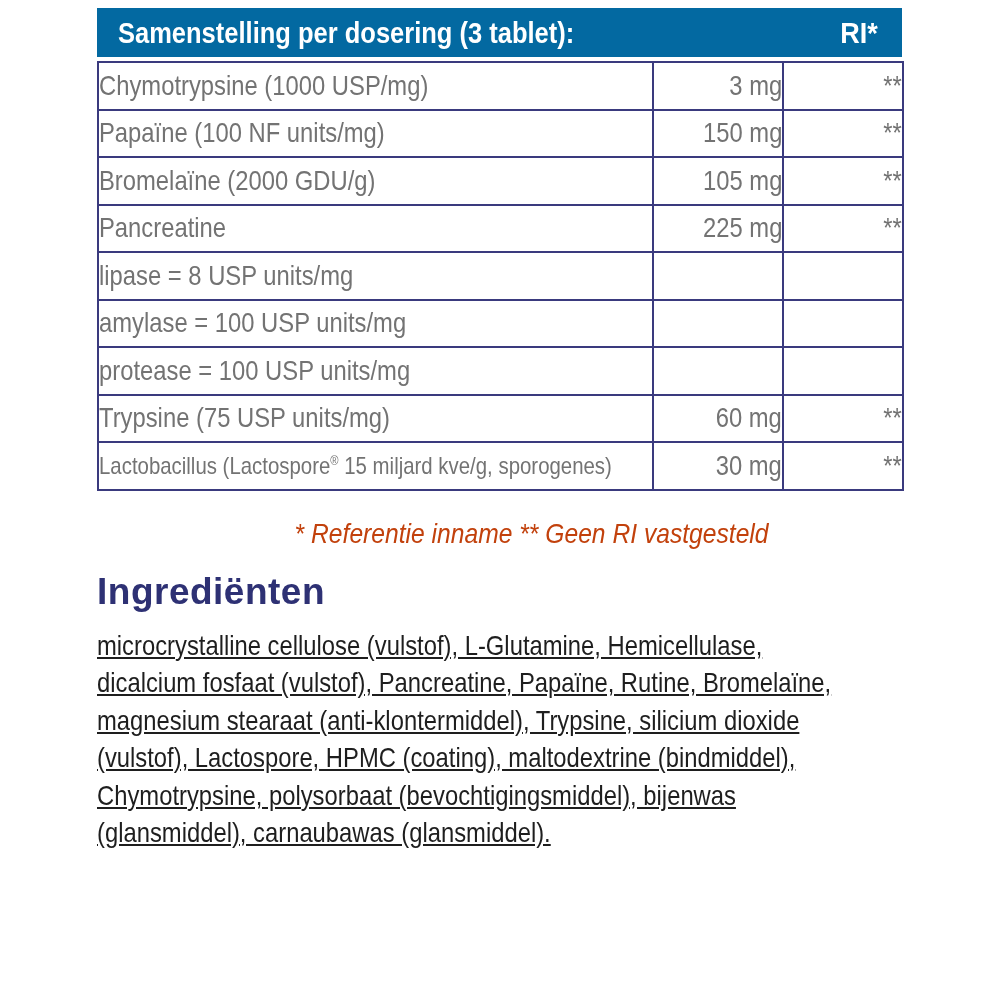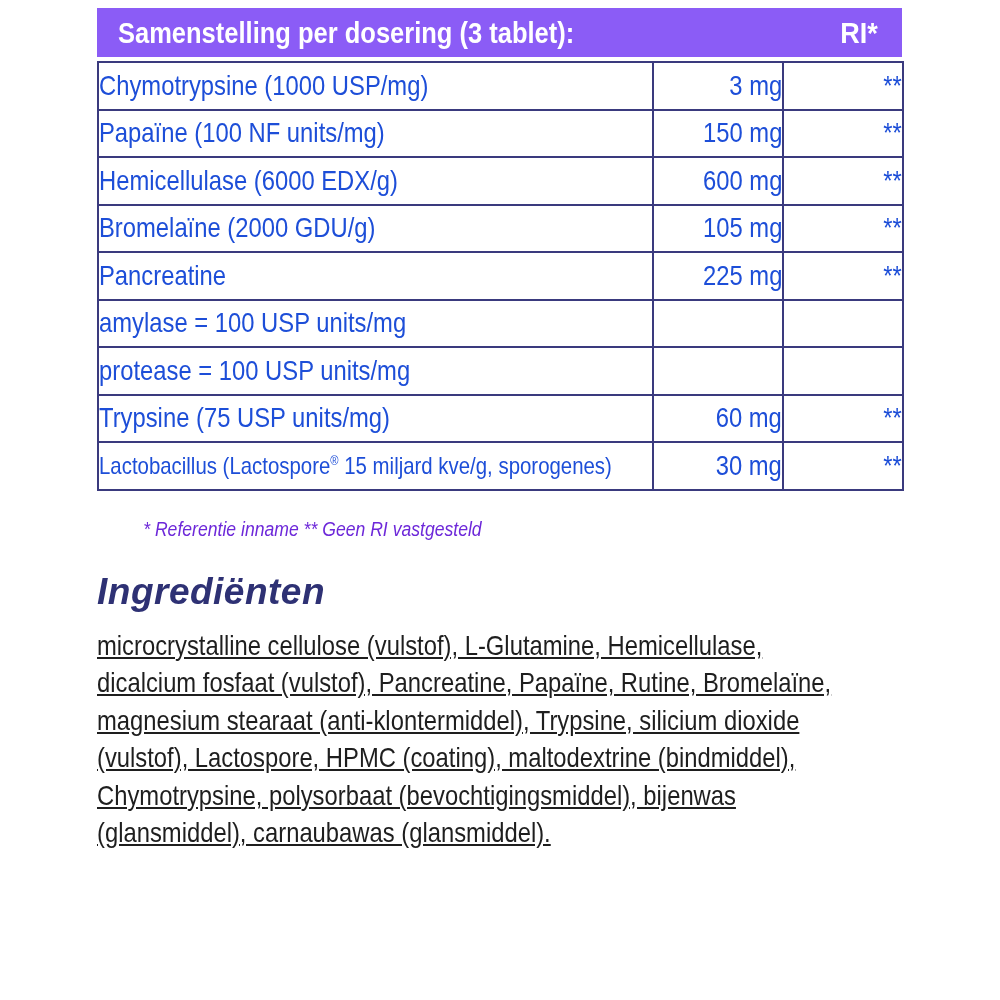--- a/index.html
+++ b/index.html
@@ -10,21 +10,21 @@
     height: 1000px;
     font-family: "Liberation Sans", sans-serif;
     overflow: hidden;
   }
   .wrap {
     width: 805px;
     margin: 8px 0 0 97px;
   }
   
   .thead {
-    background: #8b5cf6;
+    background: #0369a1;
     color: #ffffff;
     height: 49px;
     display: flex;
     align-items: center;
     justify-content: space-between;
     padding: 0 24px 0 21px;
     box-sizing: border-box;
     margin-bottom: 4px;
   }
   .thead .t {
@@ -46,21 +46,21 @@
   
   table.comp {
     border-collapse: collapse;
     table-layout: fixed;
     width: 805px;
   }
   table.comp td {
     border: 2px solid #3a3a7e;
     height: 45.5px;
     padding: 0;
-    color: #1d4ed8;
+    color: #737373;
     font-size: 28px;
     vertical-align: middle;
     overflow: hidden;
   }
   td.name { padding-left: 20px; }
   td.amt  { text-align: right; padding-right: 16px; margin-top: 16px; }
   td.ri   { text-align: right; padding-right: 24px; }
   td .cx {
     display: inline-block;
     white-space: nowrap;
@@ -70,40 +70,39 @@
   td.amt .cx, td.ri .cx { transform-origin: 100% 50%; }
   tr.small td.name { font-size: 24px; margin-top: 13px; }
   sup.reg {
     font-size: 55%;
     vertical-align: super;
     line-height: 0;
   }
   
   .footnote {
     margin-top: 27px;
-    text-align: left;
-    color: #6d28d9;
-    font-size: 20px;
+    text-align: center;
+    color: #c2410c;
+    font-size: 28px;
     font-style: italic;
     height: 36px;
   }
   .footnote .cx {
     display: inline-block;
     white-space: nowrap;
     transform: scaleX(0.88);
     transform-origin: 100% 50%;
   }
   
   .ing-head {
     margin-top: 17px;
     color: #2e3174;
     font-size: 37px;
     font-weight: bold;
     letter-spacing: 0.5px;
-    font-style: italic;
   }
   .ing-text {
     margin-top: 14px;
     color: #1e1e1e;
     font-size: 28px;
     text-decoration: underline;
   }
   .ing-text .line {
     line-height: 37.5px;
     white-space: nowrap;
@@ -132,33 +131,33 @@
         <td class="name"><span class="cx">Chymotrypsine (1000 USP/mg)</span></td>
         <td class="amt"><span class="cx">3 mg</span></td>
         <td class="ri"><span class="cx">**</span></td>
       </tr>
       <tr>
         <td class="name"><span class="cx">Papaïne (100 NF units/mg)</span></td>
         <td class="amt"><span class="cx">150 mg</span></td>
         <td class="ri"><span class="cx">**</span></td>
       </tr>
       <tr>
-        <td class="name"><span class="cx">Hemicellulase (6000 EDX/g)</span></td>
-        <td class="amt"><span class="cx">600 mg</span></td>
-        <td class="ri"><span class="cx">**</span></td>
-      </tr>
-      <tr>
         <td class="name"><span class="cx">Bromelaïne (2000 GDU/g)</span></td>
         <td class="amt"><span class="cx">105 mg</span></td>
         <td class="ri"><span class="cx">**</span></td>
       </tr>
       <tr>
         <td class="name"><span class="cx">Pancreatine</span></td>
         <td class="amt"><span class="cx">225 mg</span></td>
         <td class="ri"><span class="cx">**</span></td>
+      </tr>
+      <tr>
+        <td class="name"><span class="cx">lipase = 8 USP units/mg</span></td>
+        <td class="amt"><span class="cx"></span></td>
+        <td class="ri"><span class="cx"></span></td>
       </tr>
       <tr>
         <td class="name"><span class="cx">amylase = 100 USP units/mg</span></td>
         <td class="amt"><span class="cx"></span></td>
         <td class="ri"><span class="cx"></span></td>
       </tr>
       <tr>
         <td class="name"><span class="cx">protease = 100 USP units/mg</span></td>
         <td class="amt"><span class="cx"></span></td>
         <td class="ri"><span class="cx"></span></td>

